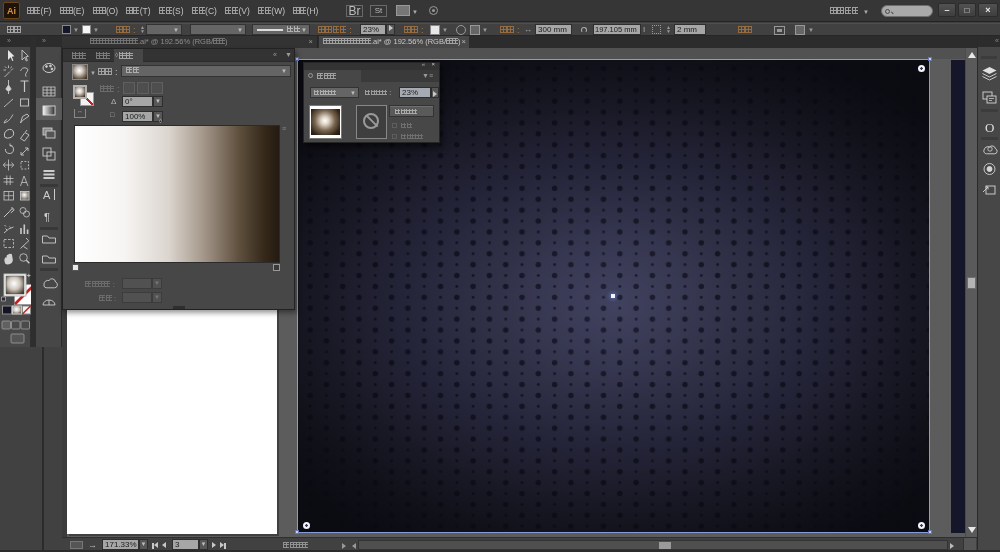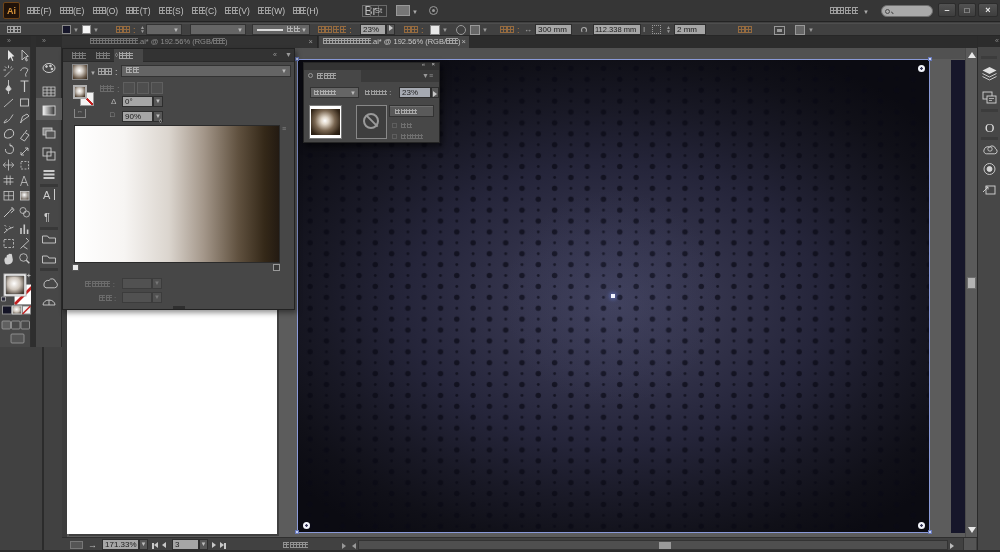--- a/index.html
+++ b/index.html
@@ -16,21 +16,21 @@
 .tL{display:inline-block;width:0;height:0;border-top:3px solid transparent;border-bottom:3px solid transparent;border-right:4px solid #c8c8c8;}
 .bar{display:inline-block;width:1.5px;height:6px;background:#c8c8c8;vertical-align:-1px;}
 </style></head>
 <body>
 
 <div class="abs" id="menubar" style="left:0;top:0;width:1000px;height:22px;background:#363636;border-bottom:1px solid #232323;">
   <div class="abs" style="left:3px;top:2px;width:17px;height:17px;background:#20130a;border:1px solid #6e4418;border-radius:2px;color:#d8943a;font-size:9px;font-weight:bold;text-align:center;line-height:16px;">Ai</div>
   <div class="abs" style="left:27px;top:6px;font-size:8.5px;color:#c3c3c3;white-space:nowrap;">
     <span><span class="k"></span><span class="k"></span>(F)</span><span style="margin-left:8px;"><span class="k"></span><span class="k"></span>(E)</span><span style="margin-left:8px;"><span class="k"></span><span class="k"></span>(O)</span><span style="margin-left:8px;"><span class="k"></span><span class="k"></span>(T)</span><span style="margin-left:8px;"><span class="k"></span><span class="k"></span>(S)</span><span style="margin-left:8px;"><span class="k"></span><span class="k"></span>(C)</span><span style="margin-left:8px;"><span class="k"></span><span class="k"></span>(V)</span><span style="margin-left:8px;"><span class="k"></span><span class="k"></span>(W)</span><span style="margin-left:8px;"><span class="k"></span><span class="k"></span>(H)</span>
   </div>
-  <div class="abs" style="left:346px;top:5px;width:17px;height:12px;border:1px solid #6a6a6a;color:#bdbdbd;font-size:12px;text-align:center;line-height:10px;margin-left:16px;">Br</div>
+  <div class="abs" style="left:346px;top:5px;width:17px;height:12px;border:1px solid #6a6a6a;color:#bdbdbd;font-size:12px;text-align:center;line-height:10px;">Br</div>
   <div class="abs" style="left:370px;top:5px;width:17px;height:12px;border:1px solid #6a6a6a;color:#bdbdbd;font-size:8px;text-align:center;line-height:10px;">St</div>
   <div class="abs" style="left:396px;top:5px;width:14px;height:11px;background:#777;border:1px solid #999;"></div>
   <div class="abs" style="left:412px;top:9px;color:#aaa;font-size:6px;">▼</div>
   <div class="abs" style="left:429px;top:6px;width:9px;height:9px;border:1px solid #999;border-radius:50%;">
       <div style="margin:2px auto;width:3px;height:3px;background:#999;border-radius:50%;"></div>
     </div>
   <div class="abs" style="left:830px;top:6px;font-size:9px;color:#c3c3c3;"><span class="k"></span><span class="k"></span><span class="k"></span><span class="k"></span></div>
   <div class="abs" style="left:863px;top:9px;color:#aaa;font-size:6px;">▼</div>
   <div class="abs" style="left:881px;top:5px;width:52px;height:12px;background:#a9a9a9;border:1px solid #6e6e6e;border-radius:6px;color:#333;font-size:8px;line-height:11px;padding-left:3px;"><span style="display:inline-block;width:5px;height:5px;border:1.2px solid #4a4a4a;border-radius:50%;margin-top:2px;"></span><span style="display:inline-block;width:3px;height:1.2px;background:#4a4a4a;transform:rotate(45deg) translate(0,-1px);"></span></div>
   <div class="abs" style="left:938px;top:3px;width:18px;height:14px;background:linear-gradient(#525252,#3e3e3e);border:1px solid #2c2c2c;border-radius:2px;color:#e8e8e8;font-size:9px;font-weight:bold;text-align:center;line-height:12px;">–</div>
@@ -63,21 +63,21 @@
   <div class="abs lab" style="left:404px;top:1px;"><span class="k"></span><span class="k"></span> :</div>
   <div class="abs" style="left:430px;top:1px;width:10px;height:10px;background:#e8e8e8;border:1px solid #888;"></div>
   <div class="abs" style="left:442px;top:3px;color:#999;font-size:6px;">▼</div>
   <div class="abs" style="left:456px;top:1px;width:10px;height:10px;border:1px solid #999;border-radius:50%;color:#bbb;"></div>
   <div class="abs" style="left:470px;top:1px;width:10px;height:10px;background:#666;border:1px solid #999;"></div>
   <div class="abs" style="left:482px;top:3px;color:#999;font-size:6px;">▼</div>
   <div class="abs lab" style="left:500px;top:1px;"><span class="k"></span><span class="k"></span> :</div>
   <div class="abs" style="left:524px;top:1px;color:#aaa;font-size:8px;">↔</div>
   <div class="abs fld" style="left:535px;top:0px;width:37px;height:11px;">300 mm</div>
   <div class="abs" style="left:581px;top:3px;width:6px;height:6px;border:1px solid #aaa;border-radius:50%;border-bottom-color:transparent;"></div>
-  <div class="abs fld" style="left:593px;top:0px;width:48px;height:11px;font-size:7.5px;padding:0 1px;">112.338 mm</div>
+  <div class="abs fld" style="left:593px;top:0px;width:48px;height:11px;font-size:7.5px;padding:0 1px;">197.105 mm</div>
   <div class="abs" style="left:643px;top:1px;color:#aaa;font-size:8px;">I</div>
   <div class="abs" style="left:652px;top:1px;width:9px;height:9px;border:1px dotted #999;"></div>
   <div class="abs" style="left:666px;top:1px;color:#999;font-size:5px;line-height:4px;">▲<br>▼</div>
   <div class="abs fld" style="left:674px;top:0px;width:32px;height:11px;">2 mm</div>
   <div class="abs lab" style="left:738px;top:1px;"><span class="k"></span><span class="k"></span></div>
   <div class="abs" style="left:774px;top:2px;width:11px;height:9px;border:1px solid #999;"></div>
     <div class="abs" style="left:777px;top:5px;width:5px;height:3px;background:#999;"></div>
   <div class="abs" style="left:795px;top:1px;width:10px;height:10px;background:#666;border:1px solid #999;"></div>
   <div class="abs" style="left:808px;top:3px;color:#999;font-size:6px;">▼</div>
 </div>
@@ -372,21 +372,21 @@
   <span class="abs ksm" style="left:37px;top:35px;color:#7b7b7b;"><span class="k"></span><span class="k"></span> :</span>
   <div class="abs" style="left:60px;top:33px;width:12px;height:12px;background:#4e4e4e;border:1px solid #5f5f5f;"></div>
   <div class="abs" style="left:74px;top:33px;width:12px;height:12px;background:#4e4e4e;border:1px solid #5f5f5f;"></div>
   <div class="abs" style="left:88px;top:33px;width:12px;height:12px;background:#4e4e4e;border:1px solid #5f5f5f;"></div>
 
   <span class="abs" style="left:48px;top:48px;color:#b5b5b5;font-size:8px;">Δ</span>
   <div class="abs fld" style="left:59px;top:47px;width:31px;height:11px;">0°</div>
   <div class="abs dbtn" style="left:90px;top:47px;width:10px;height:11px;font-size:6px;line-height:9px;">▼</div>
 
   <span class="abs" style="left:47px;top:62px;color:#b5b5b5;font-size:7px;">□</span>
-  <div class="abs fld" style="left:59px;top:62px;width:31px;height:11px;">90%</div>
+  <div class="abs fld" style="left:59px;top:62px;width:31px;height:11px;">100%</div>
   <div class="abs dbtn" style="left:90px;top:62px;width:10px;height:11px;font-size:6px;line-height:9px;">▼</div>
 
   <span class="abs" style="left:96px;top:69px;color:#b0b0b0;font-size:6px;">◊</span>
 
   <div class="abs" style="left:11px;top:76px;width:206px;height:138px;border:1px solid #2b2b2b;background:linear-gradient(90deg,#ffffff 0%,#f7f5f3 24%,#dbd5ce 46%,#a4978a 63%,#60513f 80%,#342818 93%,#231a12 100%);"></div>
   <span class="abs" style="left:219px;top:76px;color:#8a8a8a;font-size:7px;">≡</span>
 
   <div class="abs" style="left:9px;top:215px;width:7px;height:7px;background:#e8e8e8;border:1px solid #555;"></div>
   <div class="abs" style="left:210px;top:215px;width:7px;height:7px;background:#3a3a3a;border:1px solid #999;"></div>
 

